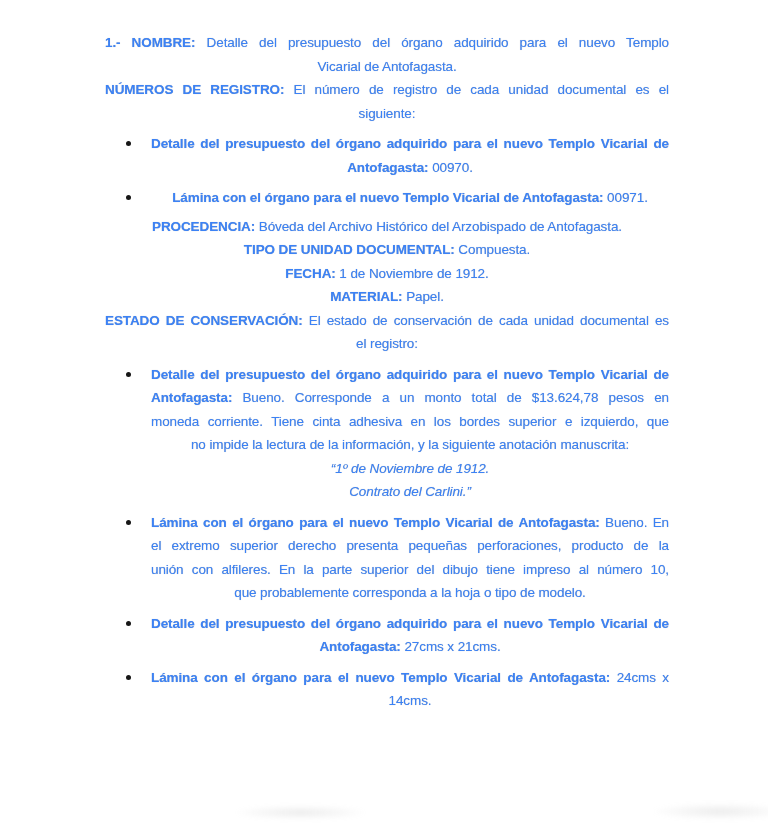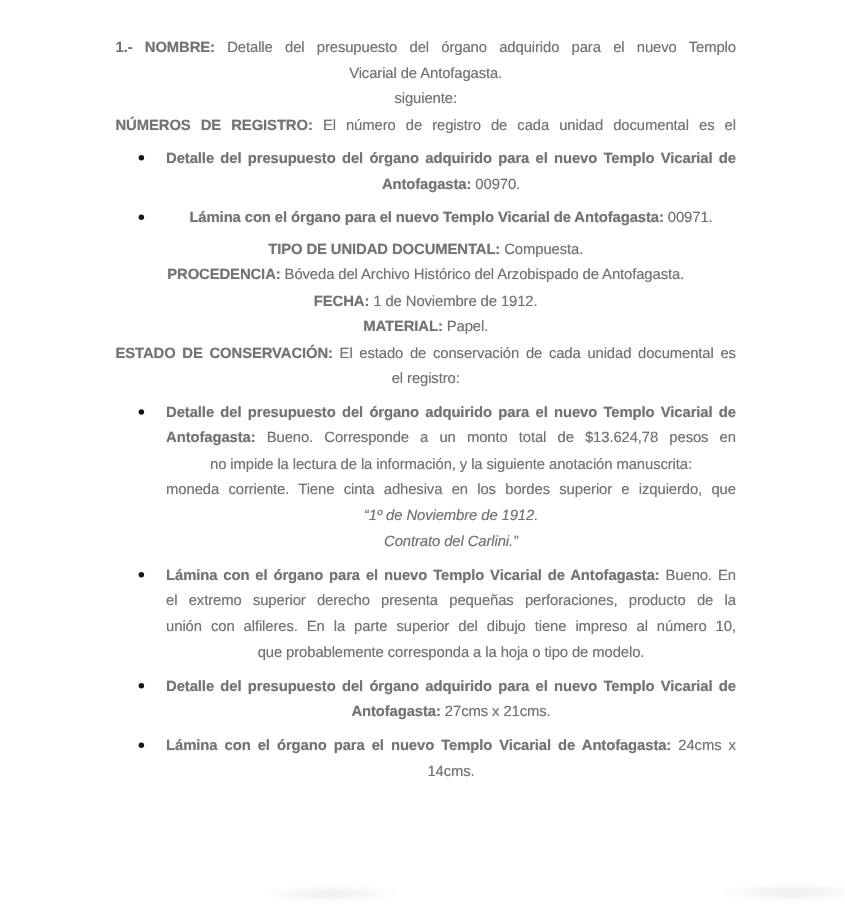--- a/index.html
+++ b/index.html
@@ -12,21 +12,21 @@
     width: 768px;
     height: 834px;
     box-sizing: border-box;
     padding: 31px 99px 0 105px;
     background: #ffffff;
     overflow: hidden;
     font-family: "Liberation Sans", "DejaVu Sans", sans-serif;
     font-size: 13.5px;
     line-height: 23.5px;
     letter-spacing: -0.1px;
-    color: #737373;
+    color: #3b82f6;
     text-shadow: 0 0 0.7px rgba(31,31,31,0.35);
   }
   .block { position: relative; }
   .bullet {
     position: relative;
     padding-left: 46px;
     margin: 7px 0 5px 0;
   }
   .bullet .dot {
     position: absolute;
@@ -58,54 +58,54 @@
 </head>
 <body>
 
 <div class="page">
   <div>
       <div class="block para">
         <div class="line j"><span class="b">1.- NOMBRE:</span><span> Detalle del presupuesto del órgano adquirido para el nuevo Templo</span></div>
         <div class="line"><span>Vicarial de Antofagasta.</span></div>
       </div>
       <div class="block para">
+        <div class="line j"><span class="b">NÚMEROS DE REGISTRO:</span><span> El número de registro de cada unidad documental es el</span></div>
         <div class="line"><span>siguiente:</span></div>
-        <div class="line j"><span class="b">NÚMEROS DE REGISTRO:</span><span> El número de registro de cada unidad documental es el</span></div>
       </div>
       <div class="block bullet">
         <span class="dot"></span>
         <div class="line j"><span class="b">Detalle del presupuesto del órgano adquirido para el nuevo Templo Vicarial de</span></div>
         <div class="line"><span class="b">Antofagasta:</span><span> 00970.</span></div>
       </div>
       <div class="block bullet">
         <span class="dot"></span>
         <div class="line"><span class="b">Lámina con el órgano para el nuevo Templo Vicarial de Antofagasta:</span><span> 00971.</span></div>
       </div>
       <div class="block para">
-        <div class="line"><span class="b">TIPO DE UNIDAD DOCUMENTAL:</span><span> Compuesta.</span></div>
+        <div class="line"><span class="b">PROCEDENCIA:</span><span> Bóveda del Archivo Histórico del Arzobispado de Antofagasta.</span></div>
       </div>
       <div class="block para">
-        <div class="line"><span class="b">PROCEDENCIA:</span><span> Bóveda del Archivo Histórico del Arzobispado de Antofagasta.</span></div>
+        <div class="line"><span class="b">TIPO DE UNIDAD DOCUMENTAL:</span><span> Compuesta.</span></div>
       </div>
       <div class="block para">
         <div class="line"><span class="b">FECHA:</span><span> 1 de Noviembre de 1912.</span></div>
       </div>
       <div class="block para">
         <div class="line"><span class="b">MATERIAL:</span><span> Papel.</span></div>
       </div>
       <div class="block para">
         <div class="line j"><span class="b">ESTADO DE CONSERVACIÓN:</span><span> El estado de conservación de cada unidad documental es</span></div>
         <div class="line"><span>el registro:</span></div>
       </div>
       <div class="block bullet">
         <span class="dot"></span>
         <div class="line j"><span class="b">Detalle del presupuesto del órgano adquirido para el nuevo Templo Vicarial de</span></div>
         <div class="line j"><span class="b">Antofagasta:</span><span> Bueno. Corresponde a un monto total de $13.624,78 pesos en</span></div>
+        <div class="line j"><span>moneda corriente. Tiene cinta adhesiva en los bordes superior e izquierdo, que</span></div>
         <div class="line"><span>no impide la lectura de la información, y la siguiente anotación manuscrita:</span></div>
-        <div class="line j"><span>moneda corriente. Tiene cinta adhesiva en los bordes superior e izquierdo, que</span></div>
         <div class="line"><span class="i">“1º de Noviembre de 1912.</span></div>
         <div class="line"><span class="i">Contrato del Carlini.”</span></div>
       </div>
       <div class="block bullet">
         <span class="dot"></span>
         <div class="line j"><span class="b">Lámina con el órgano para el nuevo Templo Vicarial de Antofagasta:</span><span> Bueno. En</span></div>
         <div class="line j"><span>el extremo superior derecho presenta pequeñas perforaciones, producto de la</span></div>
         <div class="line j"><span>unión con alfileres. En la parte superior del dibujo tiene impreso al número 10,</span></div>
         <div class="line"><span>que probablemente corresponda a la hoja o tipo de modelo.</span></div>
       </div>

